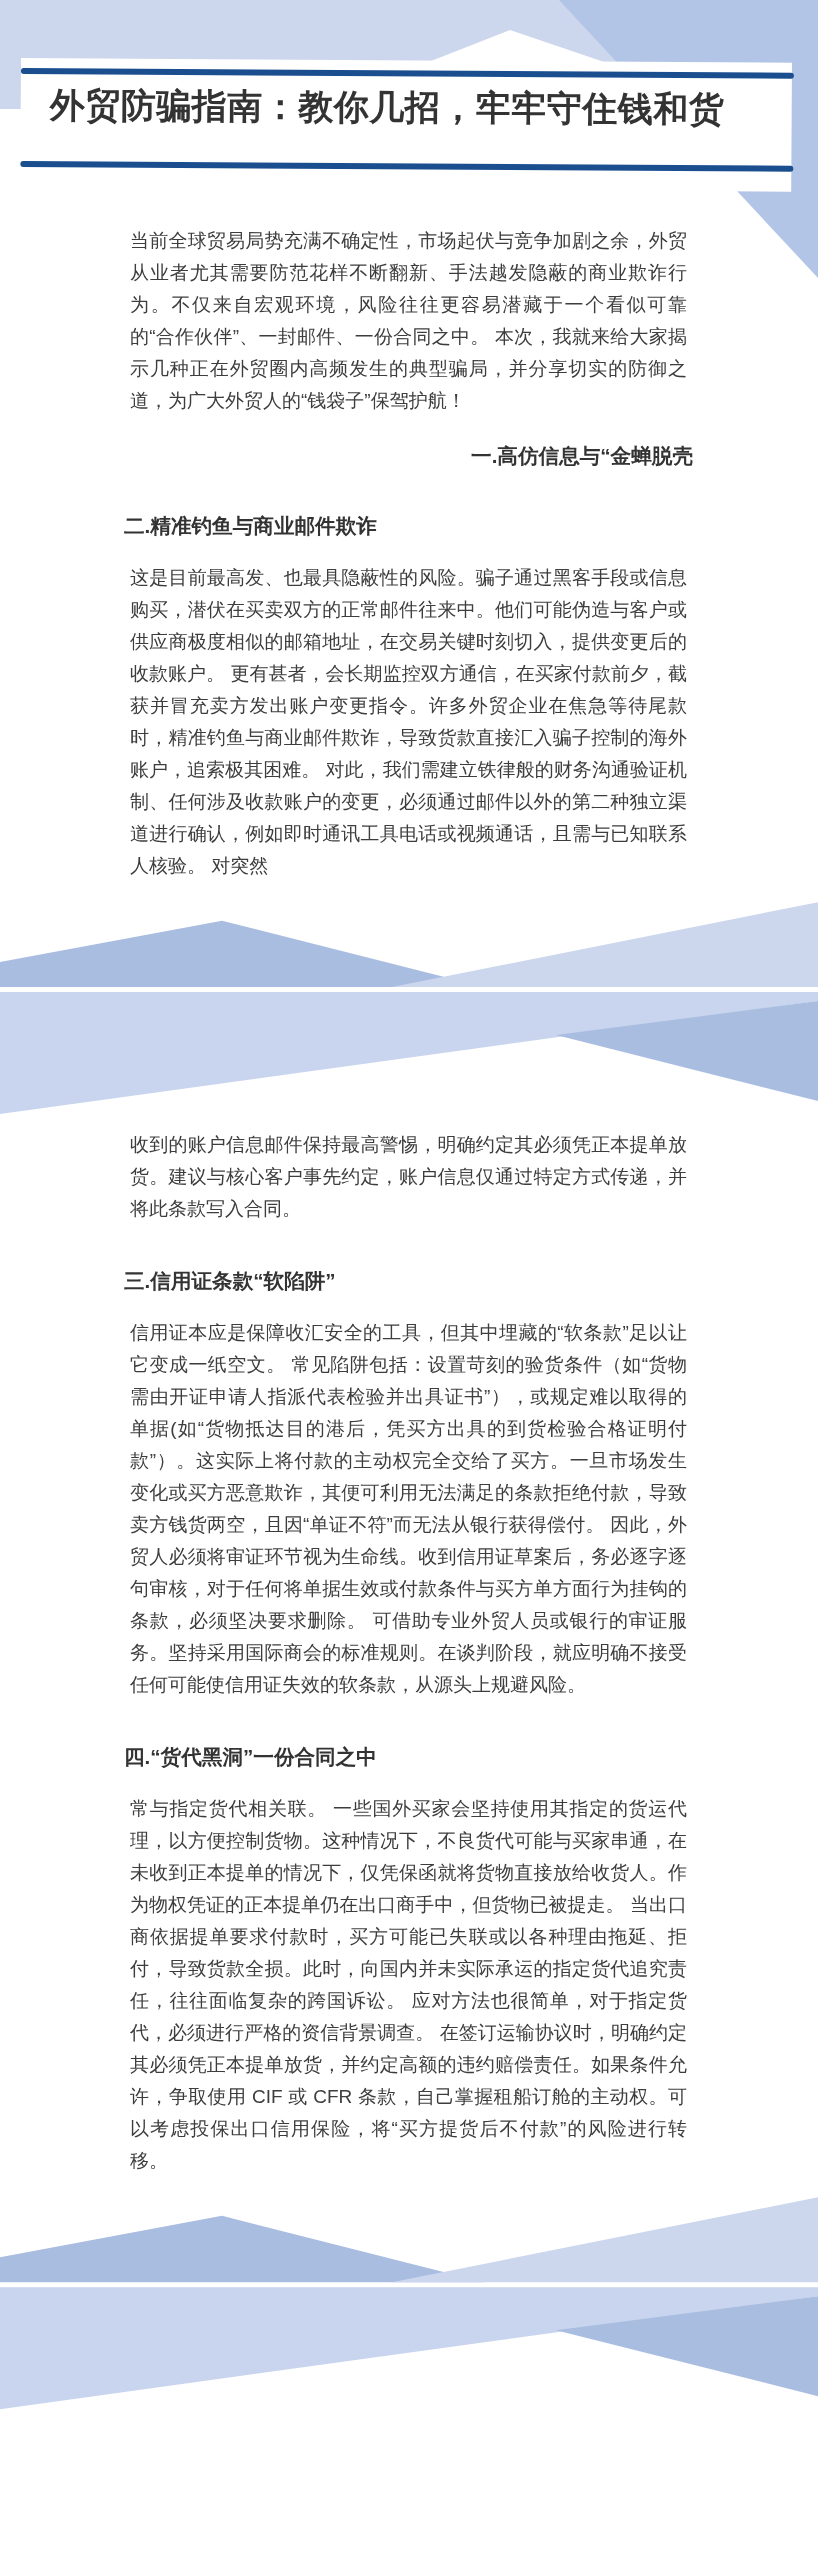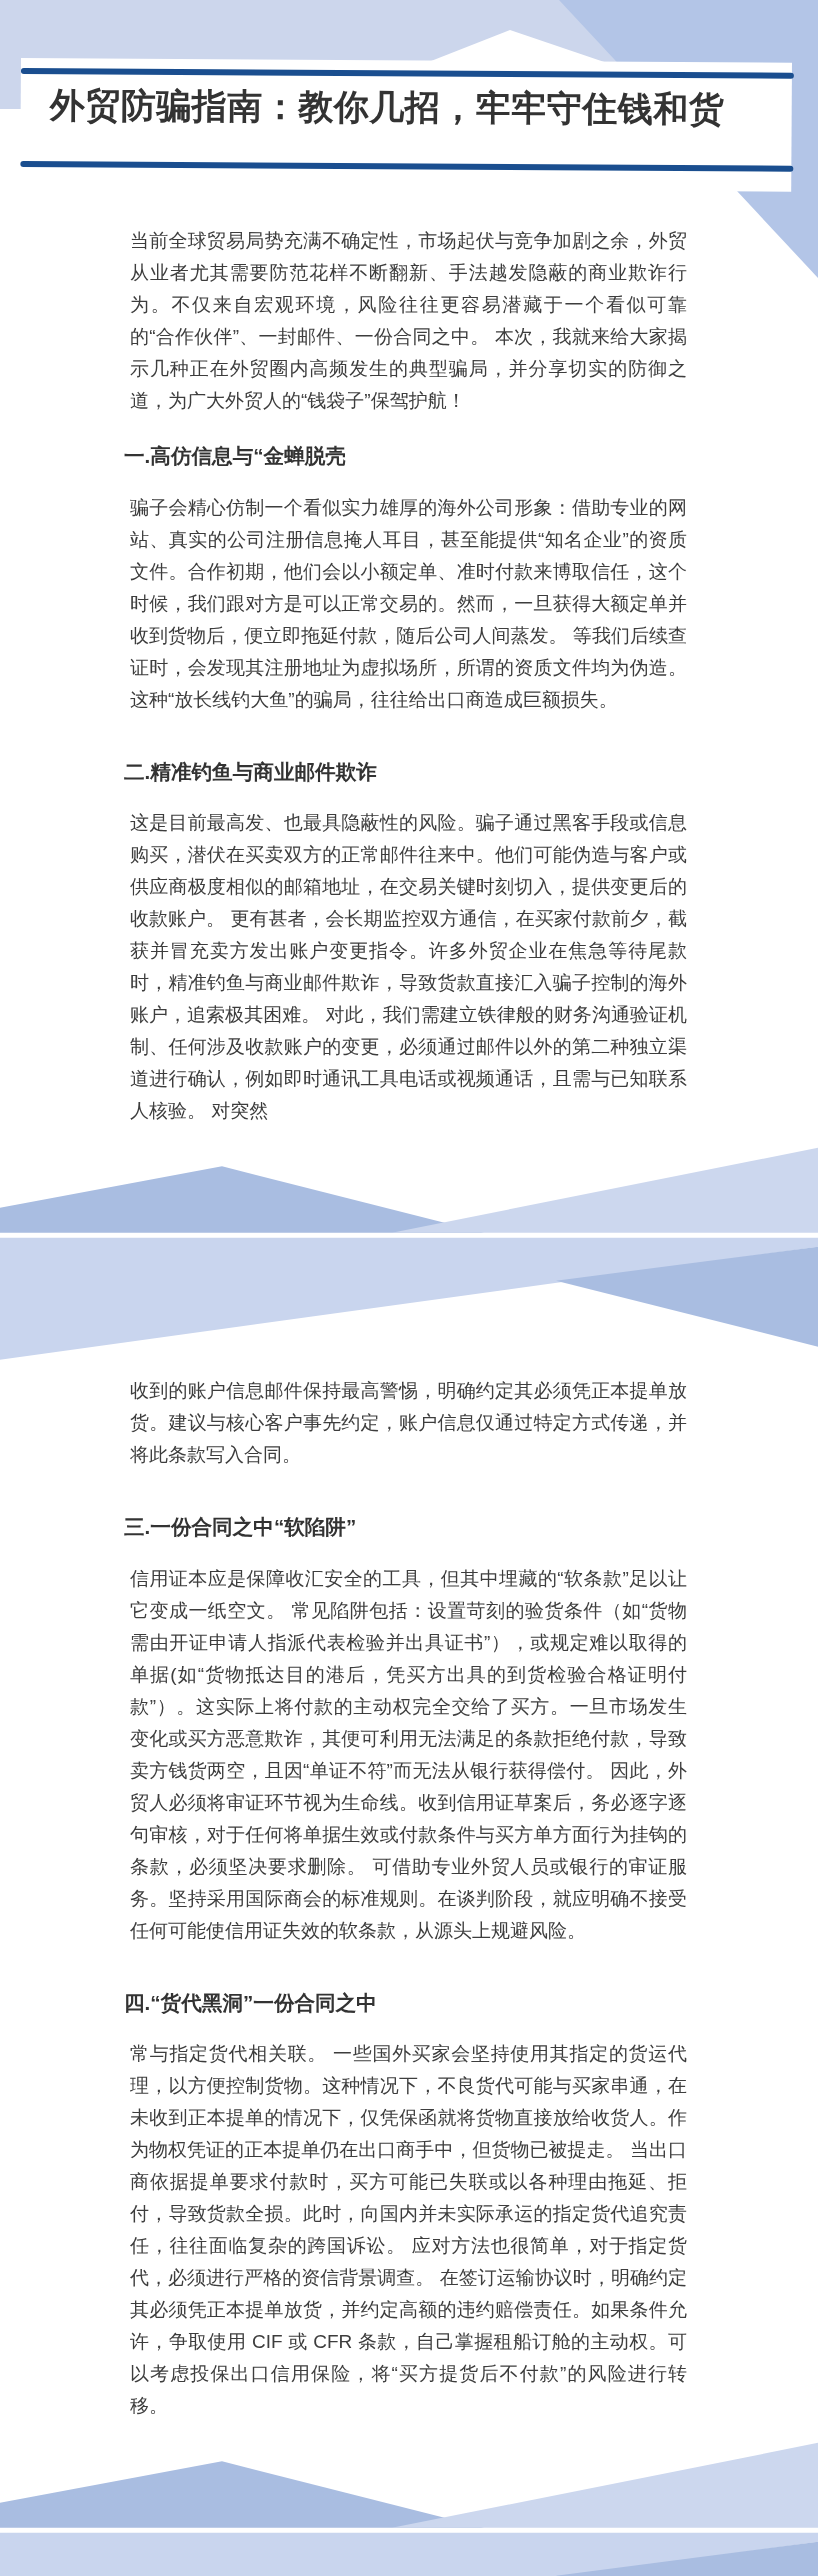--- a/index.html
+++ b/index.html
@@ -37,21 +37,21 @@
     color: #3d3d3d; font-size: 19px; line-height: 32px;
     text-align: justify; text-justify: inter-ideograph;
     z-index: 5;
   }
   .para { margin: 6px; }
   .sec-heading {
     margin: 41px 0 0 0;
     font-size: 20.6px; font-weight: 800; color: #333333; line-height: 29px;
     text-align: left;
   }
-  .sec-heading.first { margin-top: 24px; }
+  .sec-heading.first { margin-top: 24px; text-align: right; }
   .after-heading { margin-top: 21.6px; }
   .after-divider { margin-top: 13.4px; }
 
   
   .divider {
     position: relative; width: 818px; height: 216px;
     margin: 18.5px 0 0 -124px;
   }
   .dv-layer   { position: absolute; left: 0; top: 0; width: 818px; height: 216px; }
   .dv-mtn     { background: #a9bde1;
@@ -77,35 +77,34 @@
       <div class="banner-title">外贸防骗指南：教你几招，牢牢守住钱和货</div>
       <div class="rule rule-bottom"></div>
     </div>
   </div>
 
   <div class="content">
 
     <p class="para">当前全球贸易局势充满不确定性，市场起伏与竞争加剧之余，外贸从业者尤其需要防范花样不断翻新、手法越发隐蔽的商业欺诈行为。不仅来自宏观环境，风险往往更容易潜藏于一个看似可靠的“合作伙伴”、一封邮件、一份合同之中。 本次，我就来给大家揭示几种正在外贸圈内高频发生的典型骗局，并分享切实的防御之道，为广大外贸人的“钱袋子”保驾护航！</p>
 
     <div class="sec-heading first">一.高仿信息与“金蝉脱壳</div>
-    <p class="para after-heading">骗子会精心仿制一个看似实力雄厚的海外公司形象：借助专业的网站、真实的公司注册信息掩人耳目，甚至能提供“知名企业”的资质文件。合作初期，他们会以小额定单、准时付款来博取信任，这个时候，我们跟对方是可以正常交易的。然而，一旦获得大额定单并收到货物后，便立即拖延付款，随后公司人间蒸发。 等我们后续查证时，会发现其注册地址为虚拟场所，所谓的资质文件均为伪造。这种“放长线钓大鱼”的骗局，往往给出口商造成巨额损失。</p>
 
     <div class="sec-heading">二.精准钓鱼与商业邮件欺诈</div>
     <p class="para after-heading">这是目前最高发、也最具隐蔽性的风险。骗子通过黑客手段或信息购买，潜伏在买卖双方的正常邮件往来中。他们可能伪造与客户或供应商极度相似的邮箱地址，在交易关键时刻切入，提供变更后的收款账户。 更有甚者，会长期监控双方通信，在买家付款前夕，截获并冒充卖方发出账户变更指令。许多外贸企业在焦急等待尾款时，精准钓鱼与商业邮件欺诈，导致货款直接汇入骗子控制的海外账户，追索极其困难。 对此，我们需建立铁律般的财务沟通验证机制、任何涉及收款账户的变更，必须通过邮件以外的第二种独立渠道进行确认，例如即时通讯工具电话或视频通话，且需与已知联系人核验。 对突然</p>
 
     <div class="divider">
       <div class="dv-layer dv-mtn"></div>
       <div class="dv-layer dv-slope"></div>
       <div class="dv-layer dv-band"></div>
       <div class="dv-layer dv-tri"></div>
     </div>
 
     <p class="para after-divider">收到的账户信息邮件保持最高警惕，明确约定其必须凭正本提单放货。建议与核心客户事先约定，账户信息仅通过特定方式传递，并将此条款写入合同。</p>
 
-    <div class="sec-heading">三.一份合同之中“软陷阱”</div>
+    <div class="sec-heading">三.信用证条款“软陷阱”</div>
     <p class="para after-heading">信用证本应是保障收汇安全的工具，但其中埋藏的“软条款”足以让它变成一纸空文。 常见陷阱包括：设置苛刻的验货条件（如“货物需由开证申请人指派代表检验并出具证书”），或规定难以取得的单据(如“货物抵达目的港后，凭买方出具的到货检验合格证明付款”）。这实际上将付款的主动权完全交给了买方。一旦市场发生变化或买方恶意欺诈，其便可利用无法满足的条款拒绝付款，导致卖方钱货两空，且因“单证不符”而无法从银行获得偿付。 因此，外贸人必须将审证环节视为生命线。收到信用证草案后，务必逐字逐句审核，对于任何将单据生效或付款条件与买方单方面行为挂钩的条款，必须坚决要求删除。 可借助专业外贸人员或银行的审证服务。坚持采用国际商会的标准规则。在谈判阶段，就应明确不接受任何可能使信用证失效的软条款，从源头上规避风险。</p>
 
     <div class="sec-heading">四.“货代黑洞”一份合同之中</div>
     <p class="para after-heading">常与指定货代相关联。 一些国外买家会坚持使用其指定的货运代理，以方便控制货物。这种情况下，不良货代可能与买家串通，在未收到正本提单的情况下，仅凭保函就将货物直接放给收货人。作为物权凭证的正本提单仍在出口商手中，但货物已被提走。 当出口商依据提单要求付款时，买方可能已失联或以各种理由拖延、拒付，导致货款全损。此时，向国内并未实际承运的指定货代追究责任，往往面临复杂的跨国诉讼。 应对方法也很简单，对于指定货代，必须进行严格的资信背景调查。 在签订运输协议时，明确约定其必须凭正本提单放货，并约定高额的违约赔偿责任。如果条件允许，争取使用 CIF 或 CFR 条款，自己掌握租船订舱的主动权。可以考虑投保出口信用保险，将“买方提货后不付款”的风险进行转移。</p>
 
     <div class="divider">
       <div class="dv-layer dv-mtn"></div>
       <div class="dv-layer dv-slope"></div>
       <div class="dv-layer dv-band"></div>
       <div class="dv-layer dv-tri"></div>

